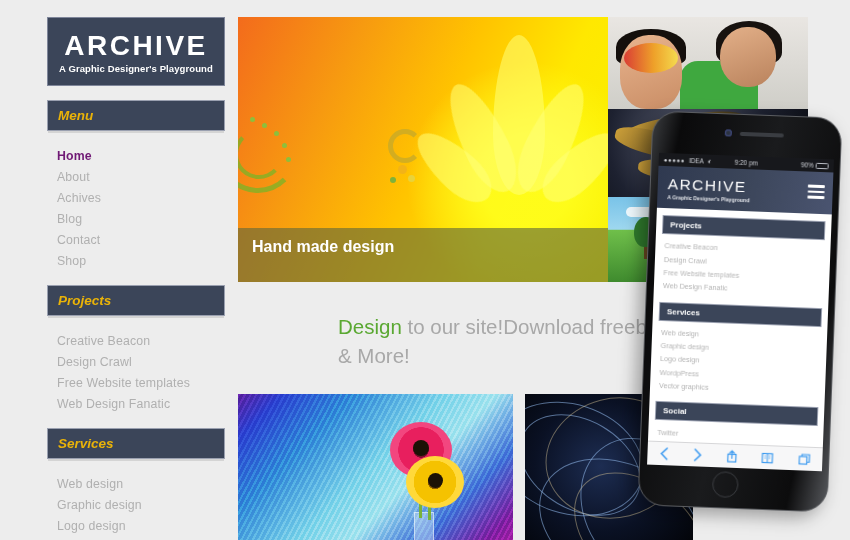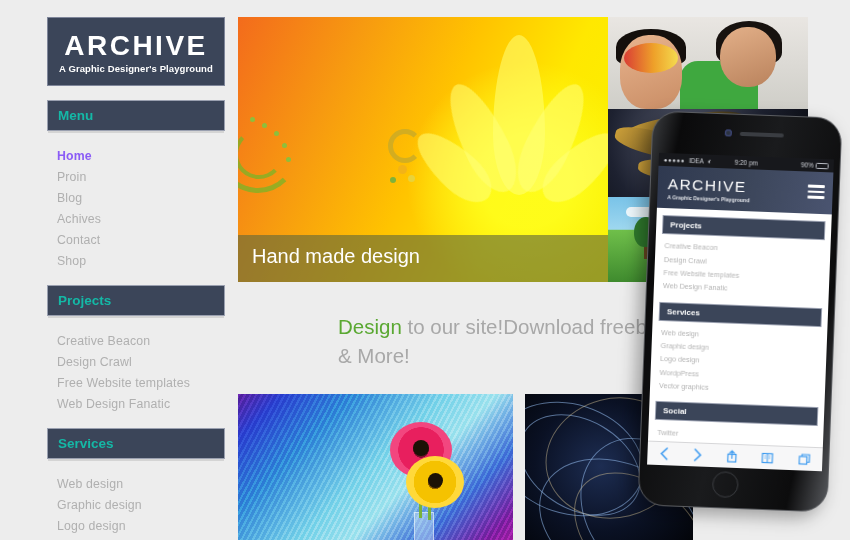--- a/index.html
+++ b/index.html
@@ -33,34 +33,35 @@
     font-weight: bold;
     margin-top: 3px;
     letter-spacing: .1px;
   }
 
   .sec-head {
     background: #3b4559;
     border: 1px solid #9aa0b0;
     margin-top: 14px;
     padding: 7px 0 7px 10px;
-    color: #14b8a6;
+    color: #eab308;
     font-size: 13.5px;
     font-weight: bold;
     box-shadow: 0 3px 0 -1px #d4d4d4;
+    font-style: italic;
   }
   .sec-list { padding: 14px 0 0 10px; }
   .sec-list li {
     list-style: none;
     color: #b0b0b0;
     font-size: 12.3px;
     padding: 3.5px 0;
     letter-spacing: .15px;
   }
-  .sec-list li.active { color: #8b5cf6; font-weight: bold; }
+  .sec-list li.active { color: #701a75; font-weight: bold; }
 
   
   #content { position: absolute; left: 238px; top: 17px; width: 570px; }
 
   .hero { position: relative; width: 370px; height: 265px; overflow: hidden; float: left; }
   .hero-img {
     position: absolute; inset: 0;
     background:
       radial-gradient(circle at 78% 62%, rgba(255,255,30,.85) 0 14%, rgba(255,255,0,0) 36%),
       linear-gradient(115deg, #f36b1c 0%, #f79a10 26%, #ffc300 50%, #ffe800 72%, #f7f200 100%);
@@ -78,21 +79,21 @@
     border-right-color: transparent;
     border-top-color: transparent;
   }
   .dot { position: absolute; border-radius: 50%; background: #8dbf3c; }
   .hero-cap {
     position: absolute; left: 0; right: 0; bottom: 0;
     background: rgba(96,104,60,.62);
     padding: 10px 14px 14px 14px;
     color: #fff;
   }
-  .hero-cap h3 { font-size: 20px; font-weight: normal; margin-bottom: 0; }
+  .hero-cap h3 { font-size: 16px; font-weight: bold; margin-bottom: 12px; }
   .hero-cap p { font-size: 10.6px; line-height: 1.55; color: #f2f2ee; }
 
   .thumbcol { float: left; width: 200px; }
   .tb { width: 200px; position: relative; overflow: hidden; }
   .tb1 { height: 92px; background: linear-gradient(180deg,#e9e6e2,#cfcec8); }
   .tb2 { height: 88px; background: radial-gradient(circle at 40% 35%, #5a5f72 0%, #1d2130 60%, #0c0e15 100%); }
   .tb3 { height: 85px; background: linear-gradient(180deg,#79c3e8 0%,#9ed7ef 38%,#6fbf4a 39%,#3f8b2e 100%); }
 
   
   .fp-face { position:absolute; left: 12px; top: 18px; width: 62px; height: 74px; border-radius: 46% 46% 42% 42%; background: linear-gradient(160deg,#e8b48e,#c98d65); }
@@ -214,23 +215,23 @@
   <div id="sidebar">
 
     <div class="logo-box">
       <div class="logo-title">ARCHIVE</div>
       <div class="logo-sub">A Graphic Designer's Playground</div>
     </div>
 
     <div class="sec-head">Menu</div>
     <ul class="sec-list">
       <li class="active">Home</li>
-      <li>Proin</li>
+      <li>About</li>
+      <li>Achives</li>
       <li>Blog</li>
-      <li>Achives</li>
       <li>Contact</li>
       <li>Shop</li>
     </ul>
 
     <div class="sec-head">Projects</div>
     <ul class="sec-list">
       <li>Creative Beacon</li>
       <li>Design Crawl</li>
       <li>Free Website templates</li>
       <li>Web Design Fanatic</li>

